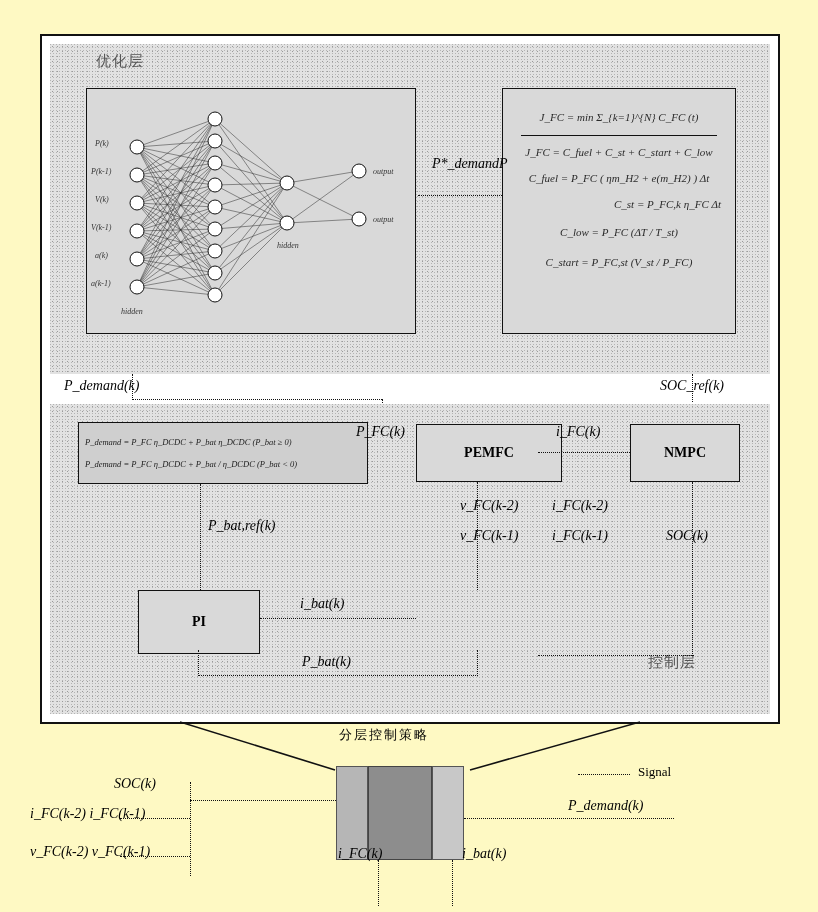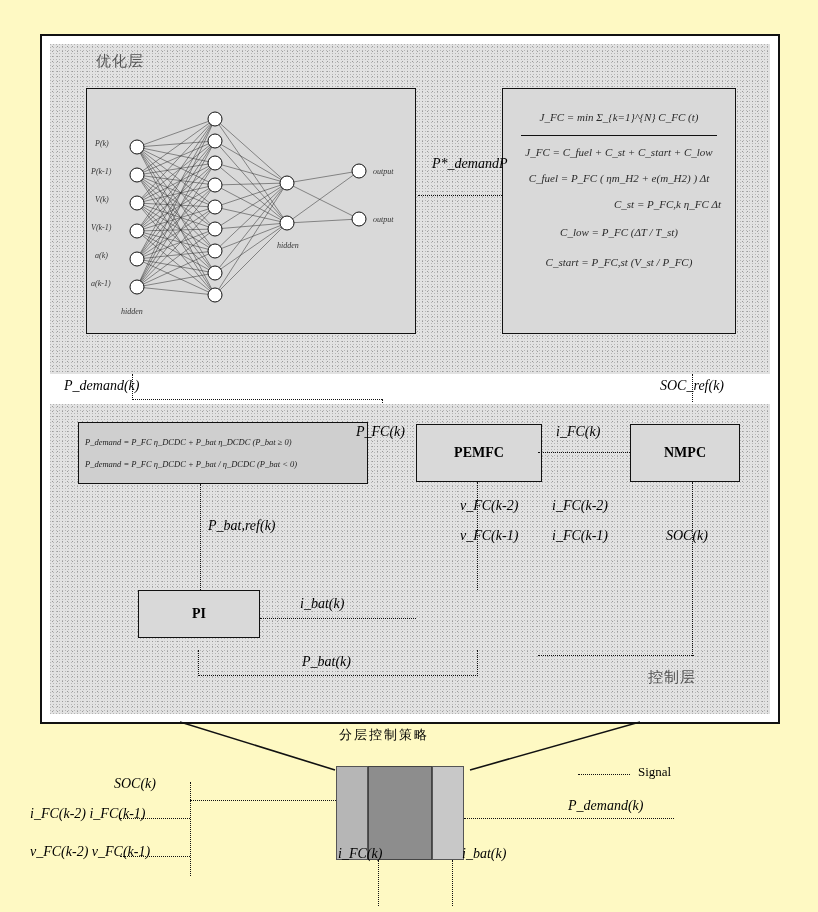--- a/index.html
+++ b/index.html
@@ -234,36 +234,36 @@
   <div class="abs dotline-v" style="left:132px; top:374px; height:26px;"></div>
   <div class="abs dotline-h" style="left:132px; top:399px; width:250px;"></div>
   <div class="abs dotline-v" style="left:382px; top:399px; height:28px;"></div>
 
   <div class="abs dotline-v" style="left:692px; top:374px; height:28px;"></div>
 
   <div class="abs lbl" style="left:64px; top:378px;">P_demand(k)</div>
   <div class="abs lbl" style="left:660px; top:378px;">SOC_ref(k)</div>
 
   <div class="abs band-bottom speckle"></div>
-  <div class="abs layer-label" style="left:648px; top:668px;">控制层</div>
+  <div class="abs layer-label" style="left:648px; top:653px;">控制层</div>
 
   <div class="abs box-light" style="left:78px; top:422px; width:290px; height:62px; padding:8px 6px; background:#cfcfcf;">
     <div style="font-size:8.5px; font-style:italic; color:#222; white-space:nowrap; margin-top:6px;">P_demand = P_FC η_DCDC + P_bat η_DCDC   (P_bat ≥ 0)</div>
     <div style="font-size:8.5px; font-style:italic; color:#222; white-space:nowrap; margin-top:12px;">P_demand = P_FC η_DCDC + P_bat / η_DCDC  (P_bat &lt; 0)</div>
   </div>
 
-  <div class="abs box" style="left:416px; top:424px; width:126px; height:58px;text-align:right;">
+  <div class="abs box" style="left:416px; top:424px; width:146px; height:58px;text-align:right;">
     <span class="bx-label">PEMFC</span>
   </div>
 
   <div class="abs box" style="left:630px; top:424px; width:110px; height:58px;">
     <span class="bx-label">NMPC</span>
   </div>
 
-  <div class="abs box" style="left:138px; top:590px; width:122px; height:48px;">
+  <div class="abs box" style="left:138px; top:590px; width:122px; height:64px;">
     <span class="bx-label">PI</span>
   </div>
 
 
   <div class="abs lbl" style="left:356px; top:424px;">P_FC(k)</div>
   <div class="abs lbl" style="left:556px; top:424px;">i_FC(k)</div>
 
   <div class="abs dotline-h" style="left:538px; top:452px; width:92px;"></div>
 
   <div class="abs dotline-v" style="left:200px; top:484px; height:106px;"></div>

